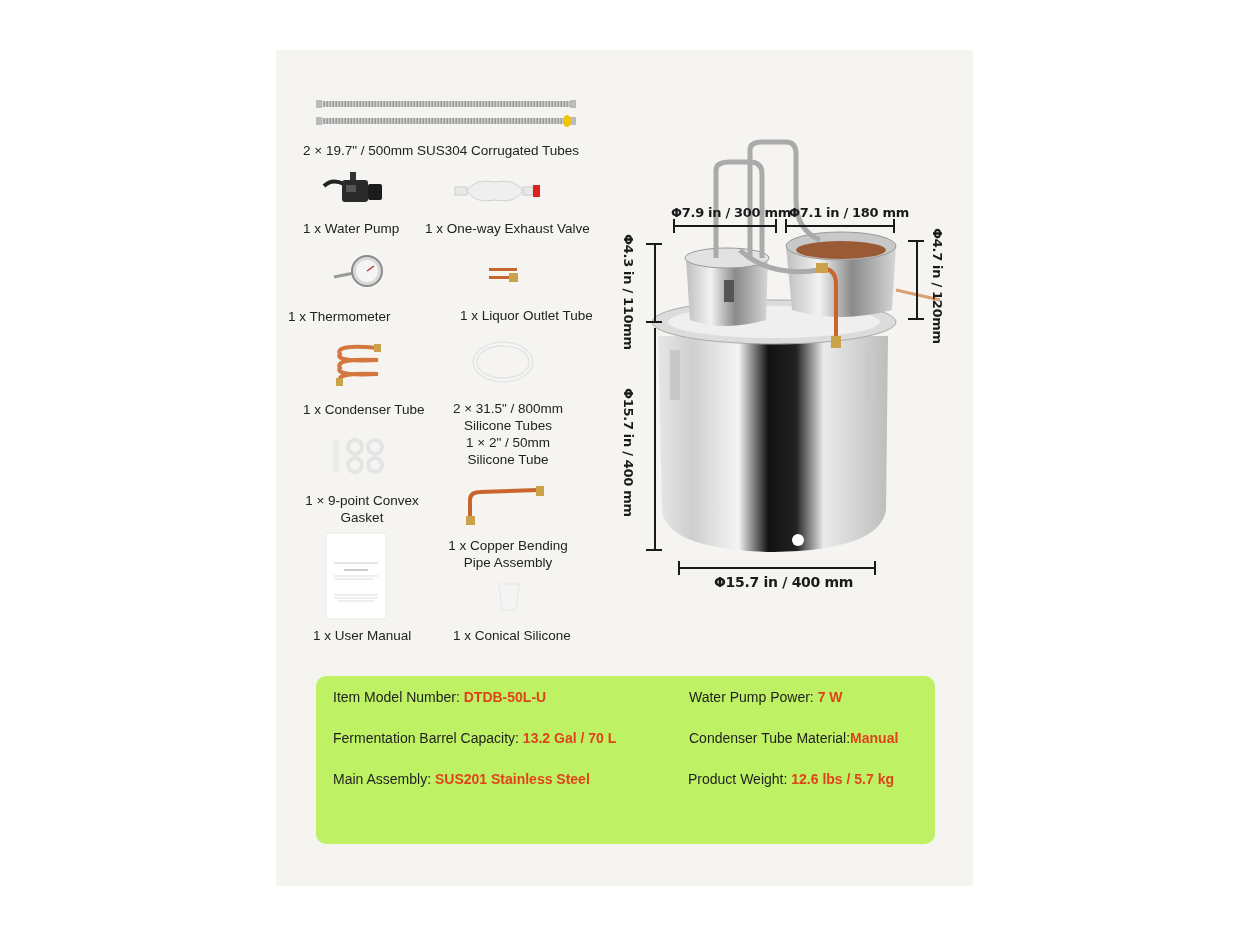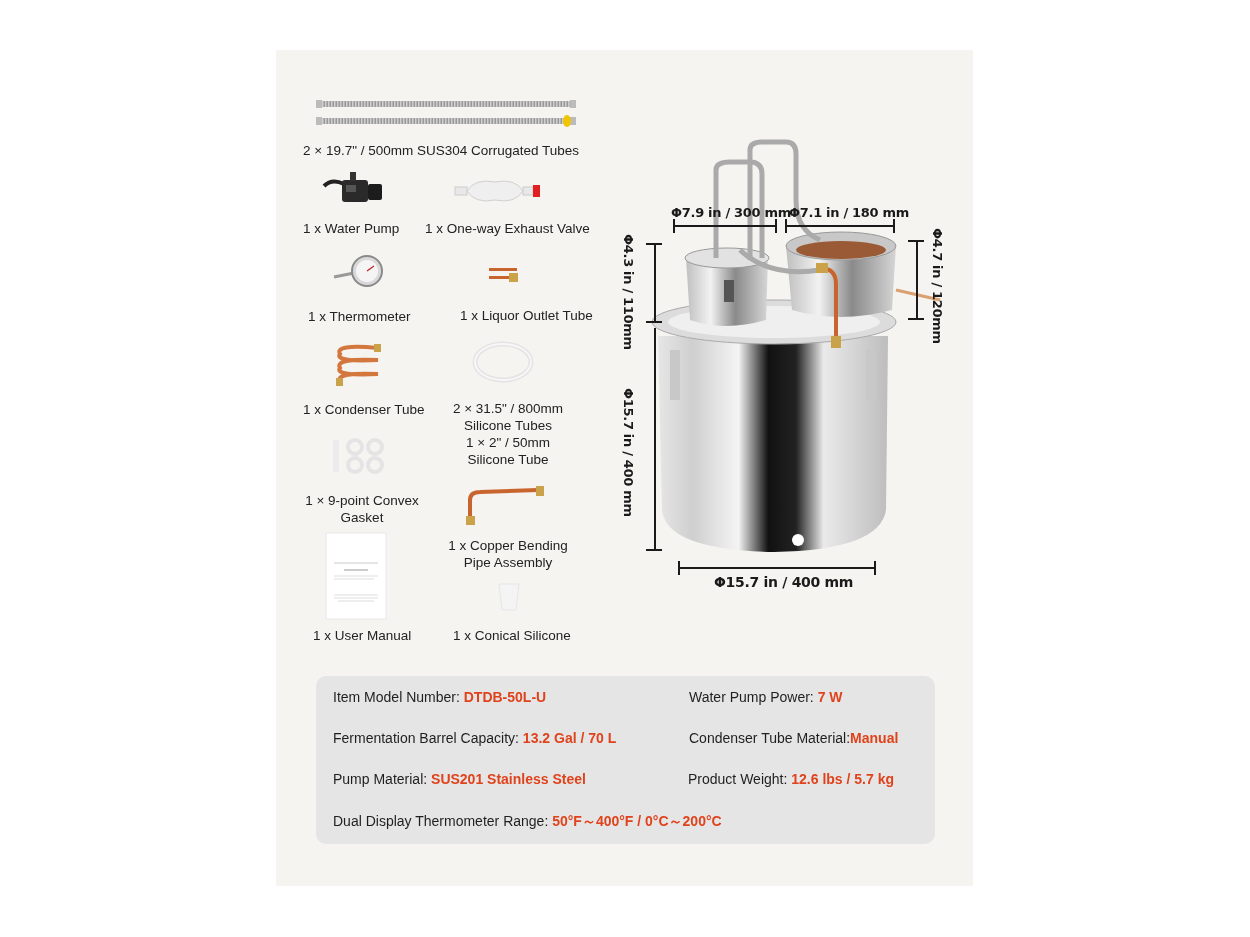--- a/index.html
+++ b/index.html
@@ -10,21 +10,21 @@
   .panel {
     position: absolute; left: 276px; top: 50px; width: 697px; height: 836px;
     background: #f6f4f1;
   }
   .lbl { position: absolute; font-size: 13.5px; color: #222; text-align: center; line-height: 17px; white-space: nowrap; }
   .dim { position: absolute; font-family: "DejaVu Sans", sans-serif; font-weight: bold; font-size: 13px; color: #1a1a1a; white-space: nowrap; letter-spacing: -0.3px; }
   .vdim { writing-mode: vertical-rl; }
   .line { position: absolute; background: #1a1a1a; }
   .specs {
     position: absolute; left: 316px; top: 676px; width: 619px; height: 168px;
-    background: #e5e5e5; border-radius: 10px;
+    background: #bef264; border-radius: 10px;
   }
   .spec { position: absolute; font-size: 14px; color: #1f1f1f; white-space: nowrap; }
   .spec .v { color: #e0431c; font-weight: bold; }
   svg { position: absolute; overflow: visible; }
 </style>
 </head>
 <body>
 
 <div class="panel"></div>
 
@@ -61,21 +61,21 @@
   <rect x="78" y="7" width="7" height="12" fill="#e02020"></rect>
 </svg>
 <div class="lbl" style="left:425px;top:220px">1 x One-way Exhaust Valve</div>
 
 <svg style="left:334px;top:254px" width="50" height="40">
   <line x1="0" y1="23" x2="20" y2="19" stroke="#999" stroke-width="3"></line>
   <circle cx="33" cy="17" r="15" fill="#d9d9d9" stroke="#8a8a8a" stroke-width="2"></circle>
   <circle cx="33" cy="17" r="11" fill="#f5f5f5"></circle>
   <line x1="33" y1="17" x2="40" y2="12" stroke="#c02020" stroke-width="1.2"></line>
 </svg>
-<div class="lbl" style="left:308px;top:308px">1 x Thermometer</div>
+<div class="lbl" style="left:288px;top:308px">1 x Thermometer</div>
 
 <svg style="left:489px;top:268px" width="30" height="18">
   <rect x="0" y="0" width="28" height="3" fill="#c8652e"></rect>
   <rect x="0" y="8" width="20" height="3" fill="#c8652e"></rect>
   <rect x="20" y="5" width="9" height="9" fill="#c9a24a"></rect>
 </svg>
 <div class="lbl" style="left:460px;top:307px">1 x Liquor Outlet Tube</div>
 
 <svg style="left:334px;top:344px" width="50" height="44">
   <g stroke="#d4773f" stroke-width="4" fill="none">
@@ -210,24 +210,21 @@
 <div class="dim" style="left:714px;top:574px;font-size:14px">Φ15.7 in / 400 mm</div>
 
 <div class="specs">
   <div class="spec" style="left:17px;top:13px">
     <span>Item Model Number: </span><span class="v">DTDB-50L-U</span>
   </div>
   <div class="spec" style="left:17px;top:54px">
     <span>Fermentation Barrel Capacity: </span><span class="v">13.2 Gal / 70 L</span>
   </div>
   <div class="spec" style="left:17px;top:95px">
-    <span>Pump Material: </span><span class="v">SUS201 Stainless Steel</span>
-  </div>
-  <div class="spec" style="left:17px;top:137px">
-    <span>Dual Display Thermometer Range: </span><span class="v">50°F～400°F / 0°C～200°C</span>
+    <span>Main Assembly: </span><span class="v">SUS201 Stainless Steel</span>
   </div>
   <div class="spec" style="left:373px;top:13px">
     <span>Water Pump Power: </span><span class="v">7 W</span>
   </div>
   <div class="spec" style="left:373px;top:54px">
     <span>Condenser Tube Material:</span><span class="v">Manual</span>
   </div>
   <div class="spec" style="left:372px;top:95px">
     <span>Product Weight: </span><span class="v">12.6 lbs / 5.7 kg</span>
   </div>

